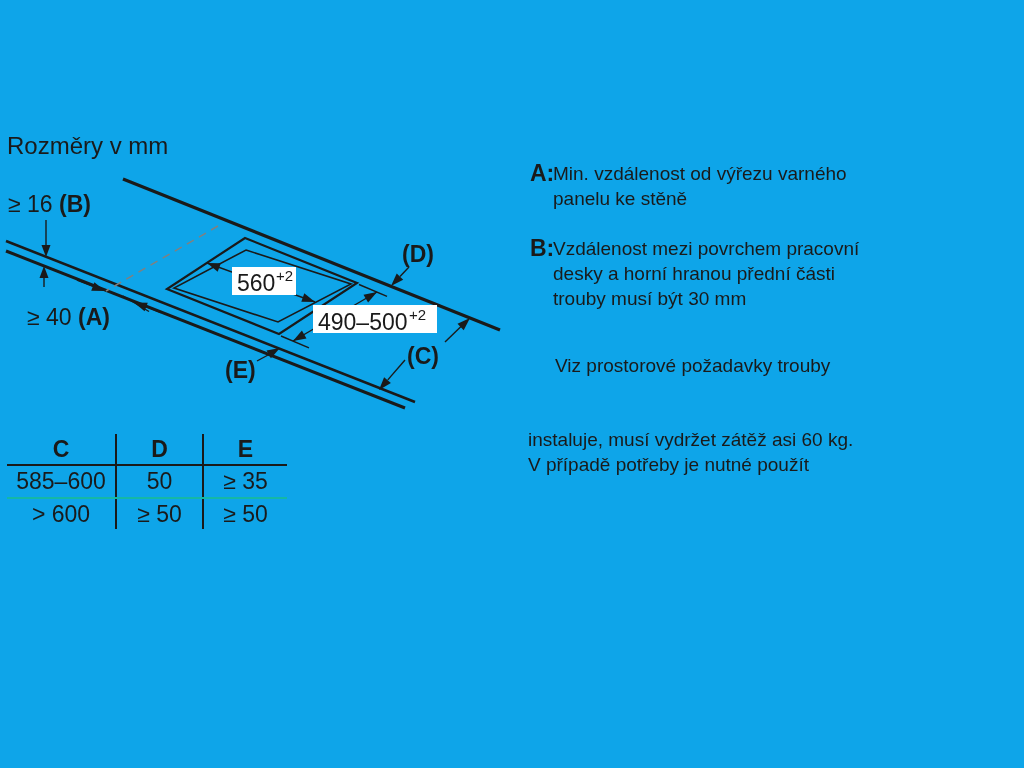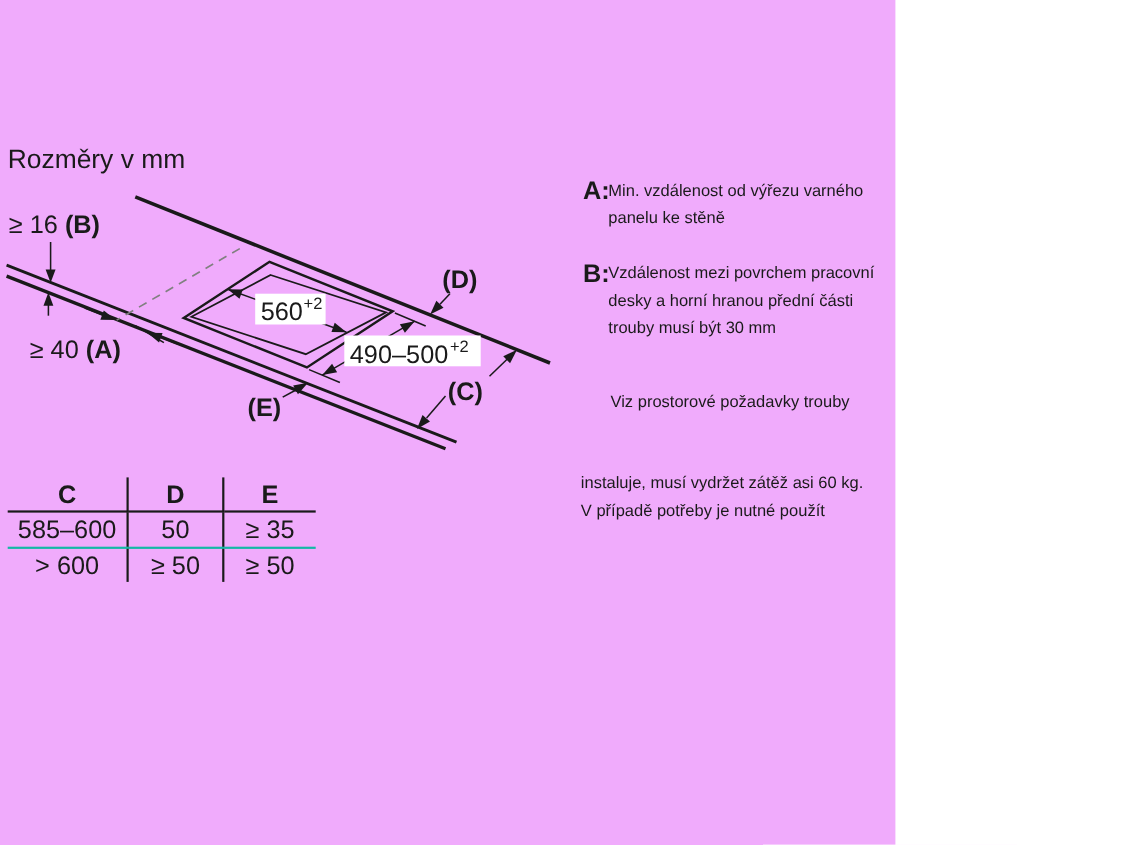--- a/index.html
+++ b/index.html
@@ -1,38 +1,38 @@
 <!DOCTYPE html>
 <html><head>
 <meta charset="utf-8">
 <style>
   html,body { margin:0; padding:0; background:#fff; }
   #page {
-    position:relative; width:814px; height:768px; background:#f0abfc;
+    position:relative; width:1024px; height:768px; background:#0ea5e9;
     font-family:"Liberation Sans", sans-serif; color:#1a1a1a; overflow:hidden;
   }
   .abs { position:absolute; }
   #title { left:7px; top:133px; font-size:24px; line-height:26px; white-space:nowrap; }
 
   
   #dims-table { left:7px; top:434px; border-collapse:collapse; table-layout:fixed; }
   #dims-table th, #dims-table td {
     padding:0; text-align:center; vertical-align:middle;
     font-size:23px; font-weight:normal; white-space:nowrap;
   }
   #dims-table th { font-weight:bold; height:30px; border-bottom:2px solid #1a1a1a; }
   #dims-table tr.r1 td { height:31px; border-bottom:2px solid #14b8a6; }
   #dims-table tr.r2 td { height:30px; }
   #dims-table .c1 { width:108px; border-right:2px solid #1a1a1a; }
   #dims-table .c2 { width:85px;  border-right:2px solid #1a1a1a; }
   #dims-table .c3 { width:83px; }
 
   
   .ann-label { font-size:23px; line-height:25px; font-weight:bold; white-space:nowrap; }
-  .ann-text  { font-size:15px; line-height:25px; white-space:nowrap; }
+  .ann-text  { font-size:19px; line-height:25px; white-space:nowrap; }
 
   
   .ln  { stroke:#1a1a1a; fill:none; }
   .thin{ stroke-width:1.4; }
   .head{ fill:#1a1a1a; stroke:none; }
   .svg-txt  { font-family:"Liberation Sans", sans-serif; font-size:23px; fill:#1a1a1a; }
   .svg-bold { font-weight:bold; }
   .svg-sup  { font-family:"Liberation Sans", sans-serif; font-size:15px; fill:#1a1a1a; }
   .mask { fill:#ffffff; stroke:none; }
 </style>

